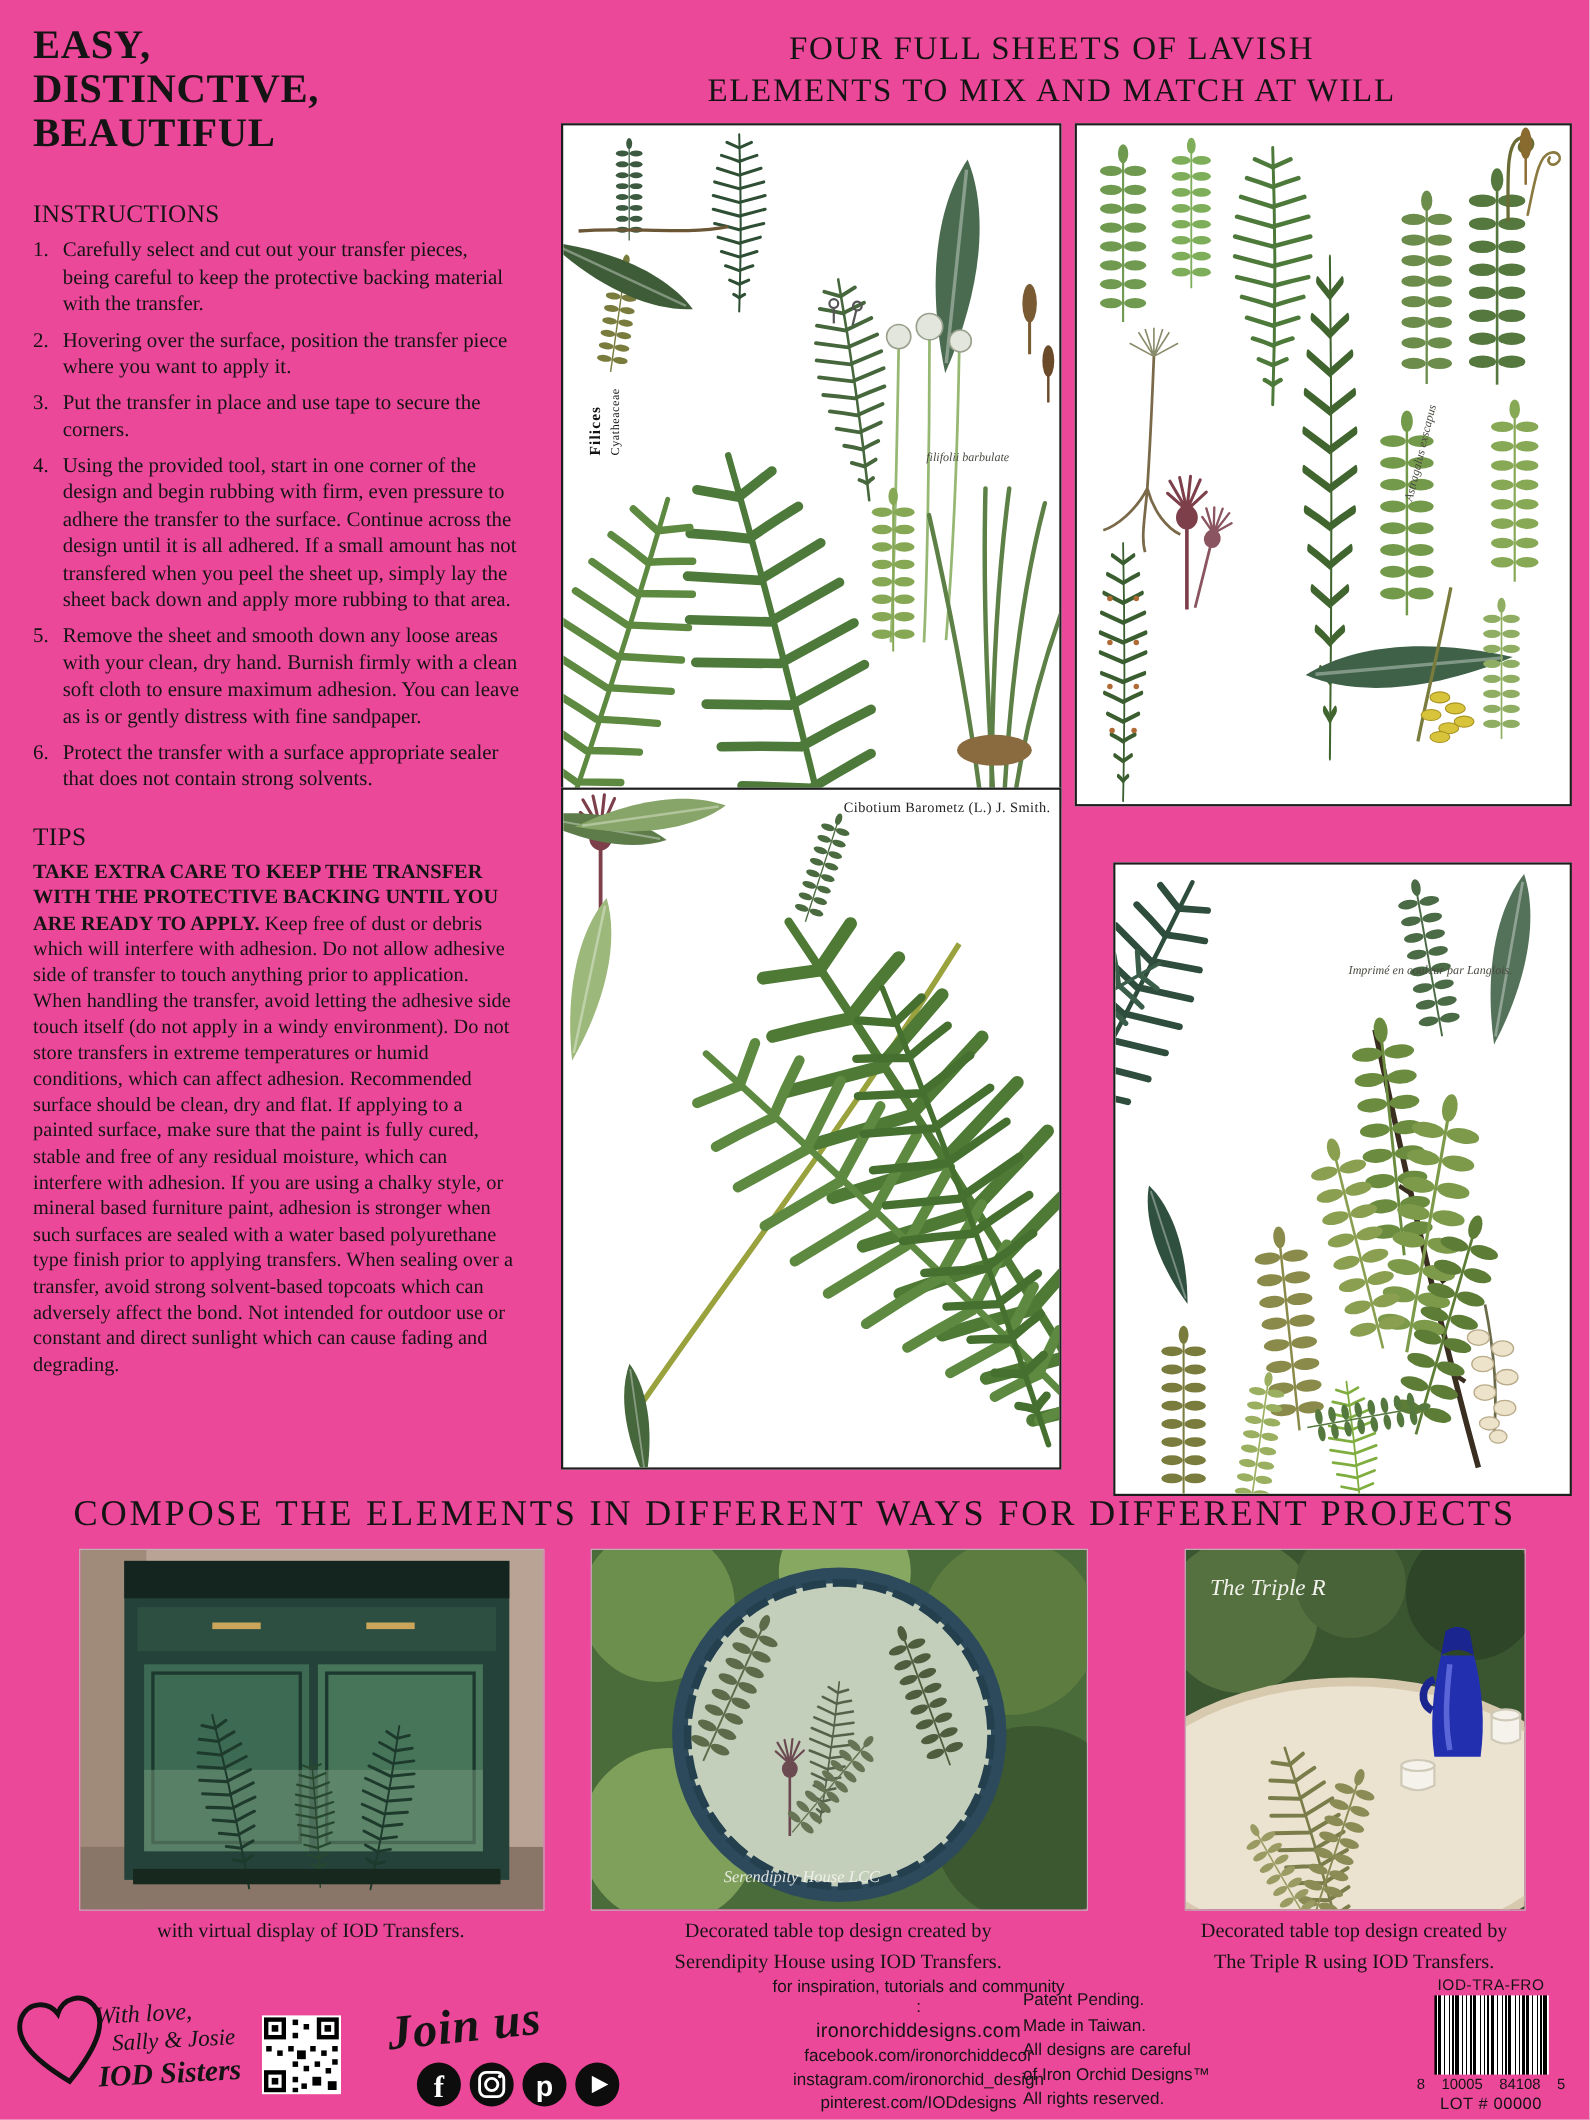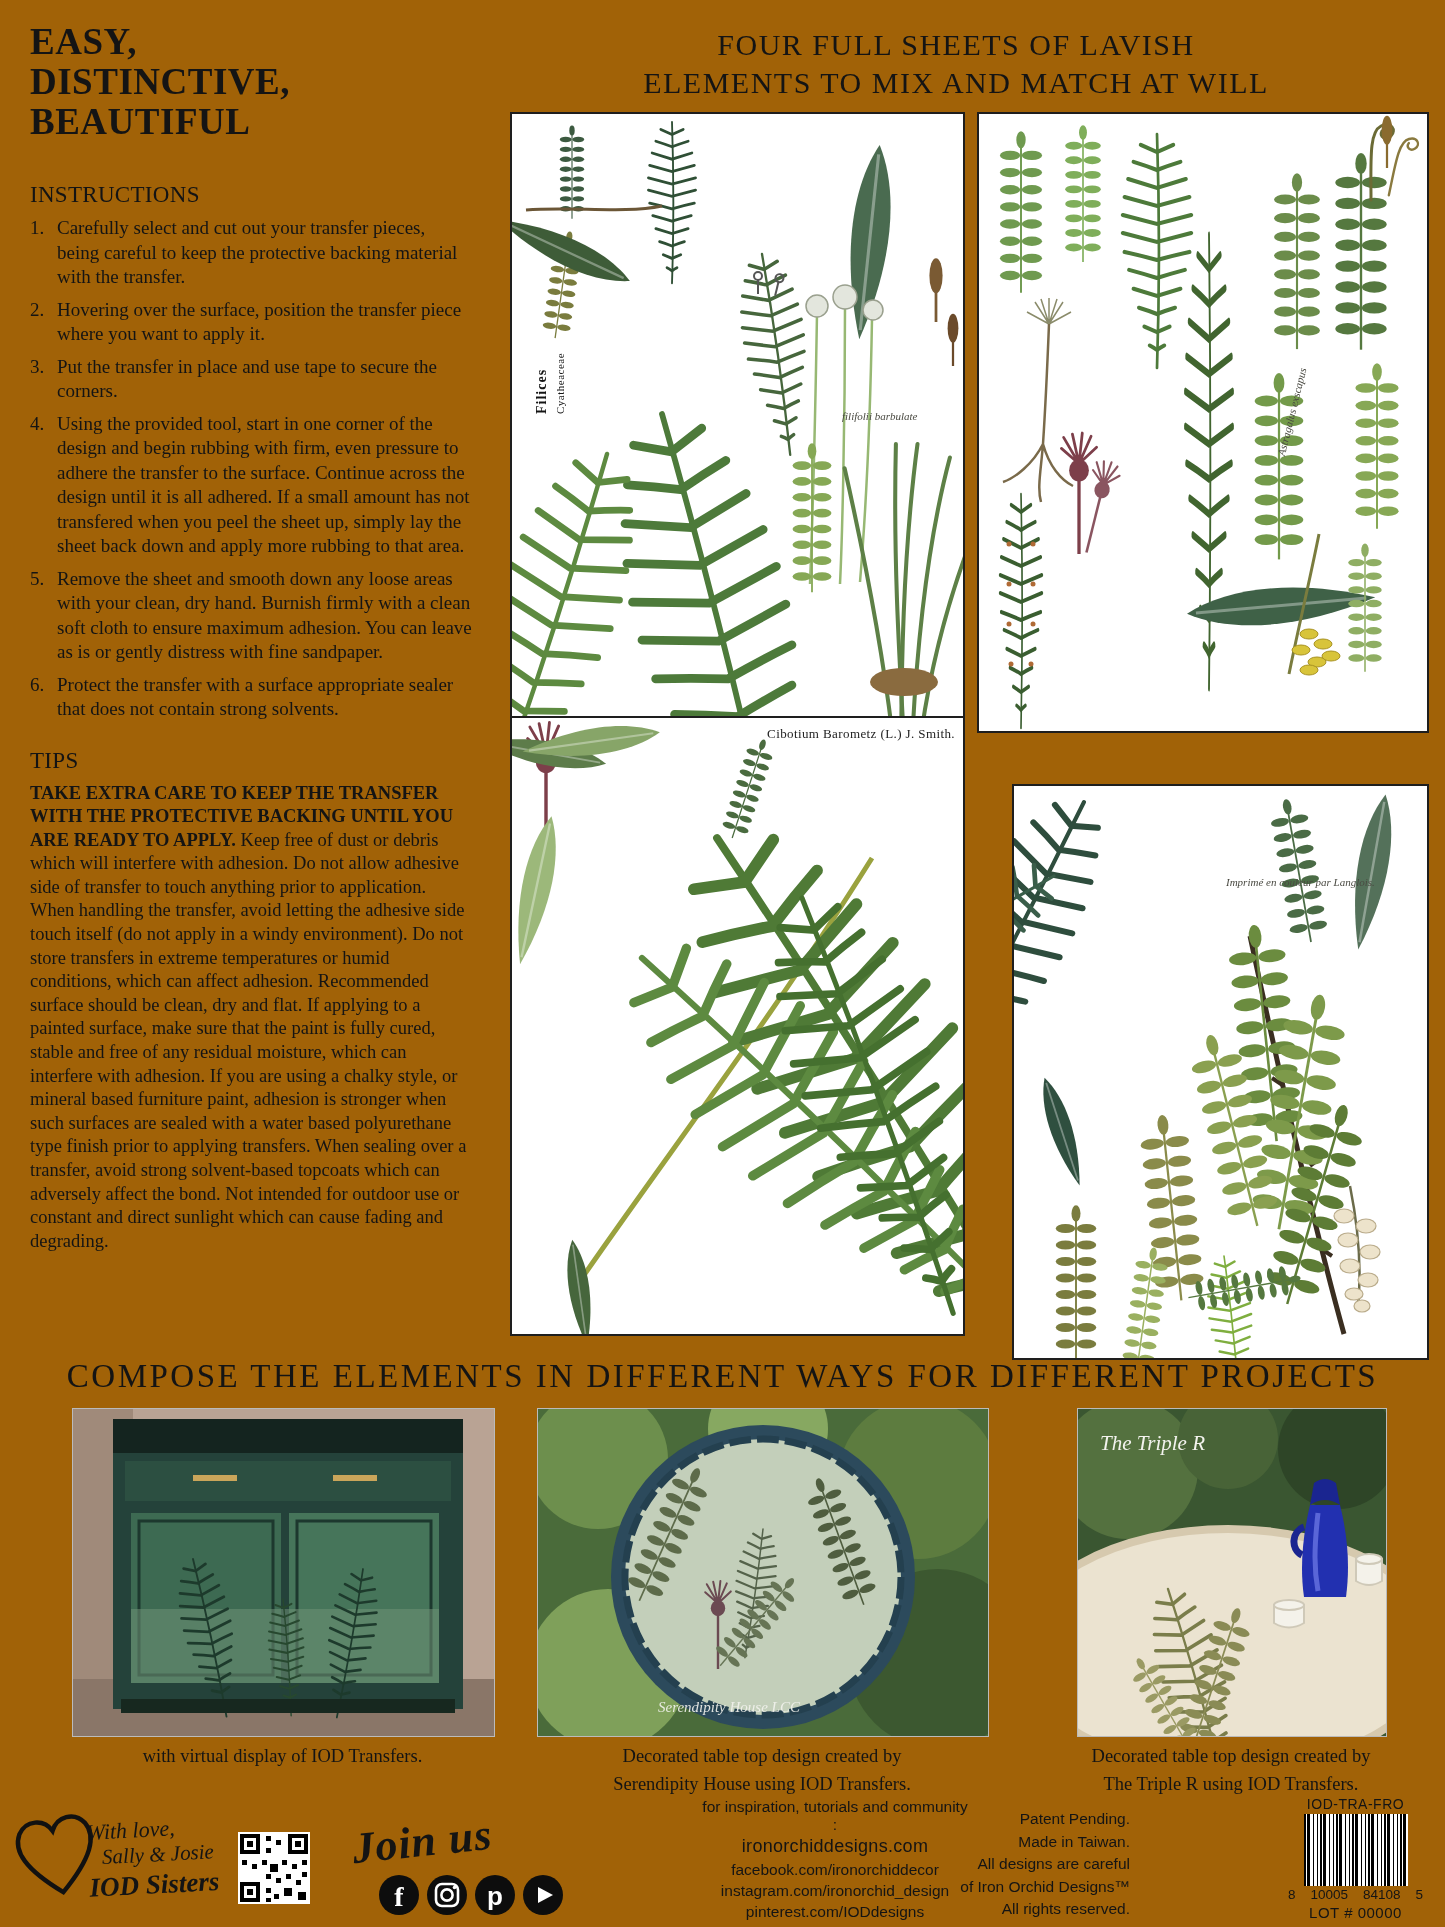--- a/index.html
+++ b/index.html
@@ -1,16 +1,16 @@
 <!DOCTYPE html>
 <html><head>
 <meta charset="utf-8">
 <style>
   html,body{margin:0;padding:0;background:#e8e8e8;}
-  #page{position:relative;width:1445px;height:1927px;background:#a16207;margin:0 auto;
+  #page{position:relative;width:1445px;height:1927px;background:#ec4899;margin:0 auto;
         font-family:"Liberation Serif",serif;color:#141414;overflow:hidden;}
   .abs{position:absolute;}
 
   
   #left-col{left:30px;top:22px;width:442px;}
   .big-title{font-size:37px;line-height:40px;font-weight:bold;letter-spacing:.5px;}
   .sec-head{font-size:23px;font-weight:normal;margin:26px 0 8px 0;letter-spacing:.3px;}
   .ins-item{display:flex;font-size:19px;line-height:24.5px;margin-bottom:8px;}
   .ins-num{width:27px;flex:none;}
   .tips-par{font-size:18.5px;line-height:23.6px;text-align:left;}
@@ -45,21 +45,21 @@
   #sig-block .s1{font-size:22px;}
   #sig-block .s2{font-size:21px;margin-left:14px;}
   #sig-block .s3{font-size:27px;font-weight:bold;margin-top:2px;}
   #joinus{left:352px;top:1816px;font-size:44px;font-style:italic;font-weight:bold;
           transform:rotate(-6deg);letter-spacing:1px;}
   #social-row{left:378px;top:1874px;display:flex;gap:6px;}
   #community{left:700px;top:1798px;width:270px;text-align:center;font-family:"Liberation Sans",sans-serif;}
   #community .intro{font-size:15.5px;margin-bottom:2px;}
   #community .site{font-size:18px;letter-spacing:.3px;margin-bottom:2px;}
   #community .lnk{font-size:15.5px;line-height:21px;}
-  #legal{left:930px;top:1808px;width:200px;text-align:right;font-family:"Liberation Sans",sans-serif;
+  #legal{left:930px;top:1808px;width:200px;text-align:left;font-family:"Liberation Sans",sans-serif;
          font-size:15.5px;line-height:22.5px;}
   #barcode-block{left:1288px;top:1796px;width:135px;text-align:center;font-family:"Liberation Sans",sans-serif;}
   #bc-code{font-size:14px;letter-spacing:.5px;}
   #bc-bars{margin:2px auto 0 auto;width:104px;height:72px;
      background:repeating-linear-gradient(90deg,#000 0 2px,#fff 2px 3px,#000 3px 6px,#fff 6px 9px,#000 9px 10px,#fff 10px 13px,#000 13px 14px,#fff 14px 16px);}
   #bc-digits{display:flex;justify-content:space-between;font-size:13.5px;margin-top:1px;}
   #bc-lot{font-size:15px;margin-top:2px;letter-spacing:.5px;}
 </style>
 </head>
 <body>

